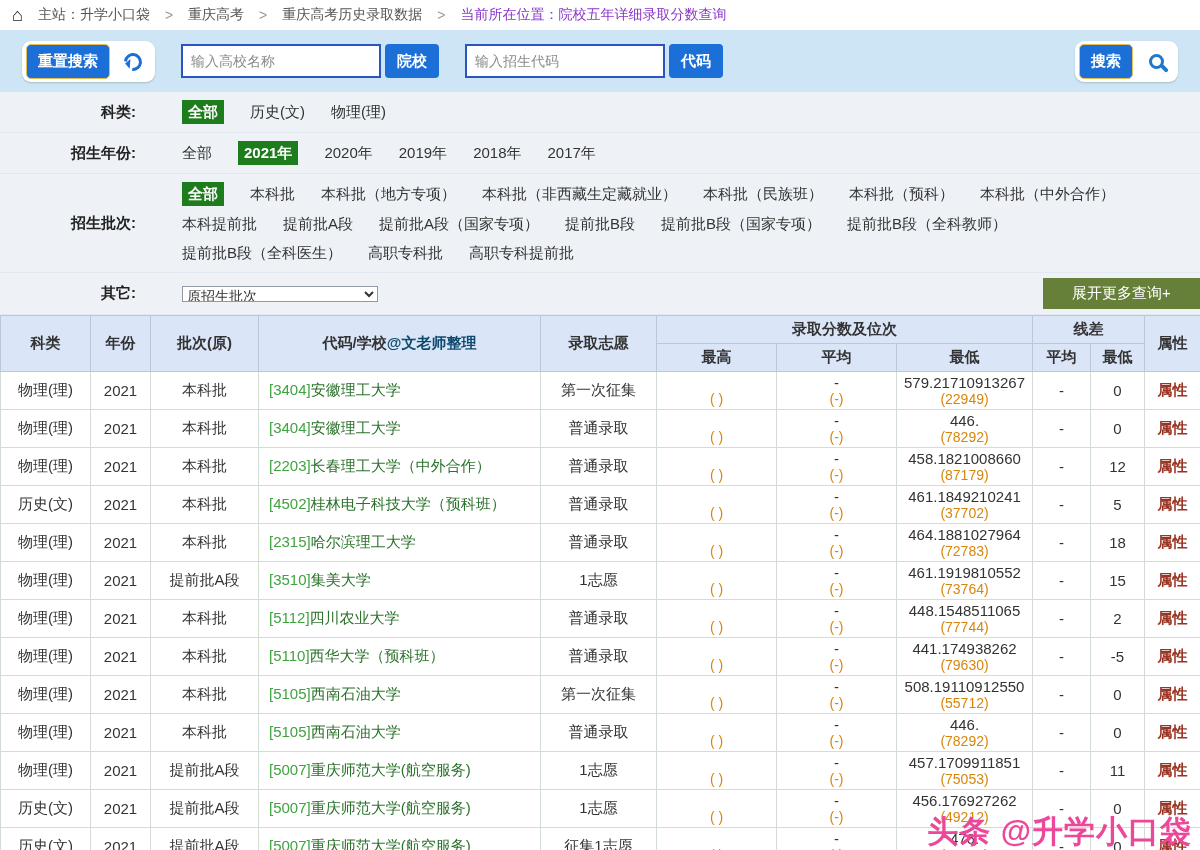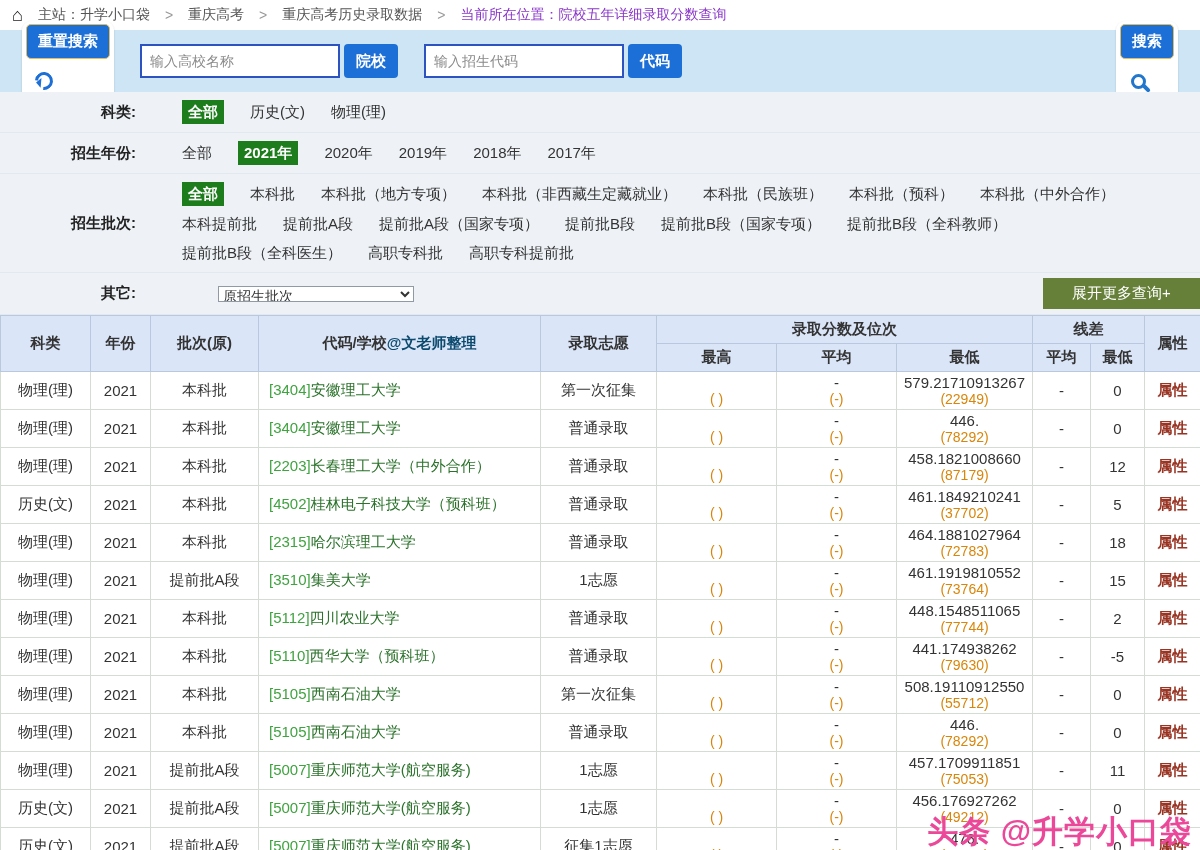--- a/index.html
+++ b/index.html
@@ -10,22 +10,22 @@
   }
   
   .breadcrumb-bar { height:30px; background:#fff; display:flex; align-items:center;
     padding:0 12px; gap:15px; font-size:14px; color:#555; }
   .home-glyph { font-size:18px; color:#222; cursor:pointer; }
   .crumb { cursor:pointer; white-space:nowrap; }
   .sep { color:#999; }
   .crumb-current { color:#8a36c9; white-space:nowrap; }
   
   .search-bar { height:62px; background:#cde5f4; display:flex; align-items:center; padding:0 22px; }
-  .pill { background:#fff; border-radius:9px; padding:3px 4px; display:flex; align-items:flex-start; gap:5px;
-    box-shadow:0 1px 2px rgba(0,0,0,.18);flex-direction:column; }
+  .pill { background:#fff; border-radius:9px; padding:3px 4px; display:flex; align-items:flex-end; gap:5px;
+    box-shadow:0 1px 2px rgba(0,0,0,.18); }
   .btn-blue { background:#1b6fd6; color:#fff; border:1px solid #e9bd55; border-radius:5px;
     font-size:15px; font-weight:bold; padding:7px 11px; cursor:pointer; font-family:inherit; white-space:nowrap; }
   .icon-box { width:36px; height:34px; background:#fff; border-radius:6px; display:flex;
     align-items:center; justify-content:center; cursor:pointer; }
   .refresh-glyph { width:18px; height:18px; border:3px solid #1b6fd6; border-radius:50%;
     border-left-color:transparent; transform:rotate(-40deg); position:relative; }
   .refresh-glyph::after { content:''; position:absolute; left:-6px; top:-3px;
     border:5px solid transparent; border-right-color:#1b6fd6; transform:rotate(45deg); }
   .input-group { display:flex; align-items:flex-start; margin-left:26px; }
   .input-group input { width:200px; height:34px; border:2px solid #2d53c0; background:#fff;
@@ -39,21 +39,21 @@
     border-radius:2px; transform:rotate(45deg); right:-8px; bottom:-4px; }
   
   .filters { background:#eef2f7; position:relative; }
   .filter-row { display:flex; align-items:center; border-bottom:1px solid #e2e8f0; min-height:38px; }
   .filter-label { width:150px; flex:none; text-align:right; font-weight:bold; color:#222;
     font-size:15px; padding-right:14px; }
   .filter-options { flex:1; display:flex; flex-wrap:wrap; align-items:center;
     column-gap:26px; row-gap:7px; padding:8px 14px 8px 32px; line-height:22px; }
   .filter-option { cursor:pointer; white-space:nowrap; color:#333; }
   .filter-option.selected { background:#1d7d1d; color:#fff; font-weight:bold; padding:1px 6px; }
-  .other-row { position:relative; min-height:42px; padding-right:105px;gap:36px; }
+  .other-row { position:relative; min-height:42px; padding-right:105px; }
   .other-row select { width:196px; height:16px; border:1px solid #8f9aa6; background:#fff;
     font-size:14px; font-family:inherit; color:#333; margin-left:32px; }
   .expand-btn { position:absolute; right:0; bottom:5px; width:157px; height:31px;
     background:#66803a; color:#fff; border:none; font-size:15px; cursor:pointer; font-family:inherit; }
   
   table { width:1200px; border-collapse:collapse; table-layout:fixed; font-size:15px; color:#333; }
   thead th { background:#dbe5f8; border:1px solid #b9c8de; font-weight:bold; height:28px;
     text-align:center; font-size:15px; padding:2px; }
   .hdr-suffix { color:#0c4a6e; font-weight:bold; }
   tbody td { border:1px solid #d3ddd3; background:#fff; text-align:center; height:38px;

